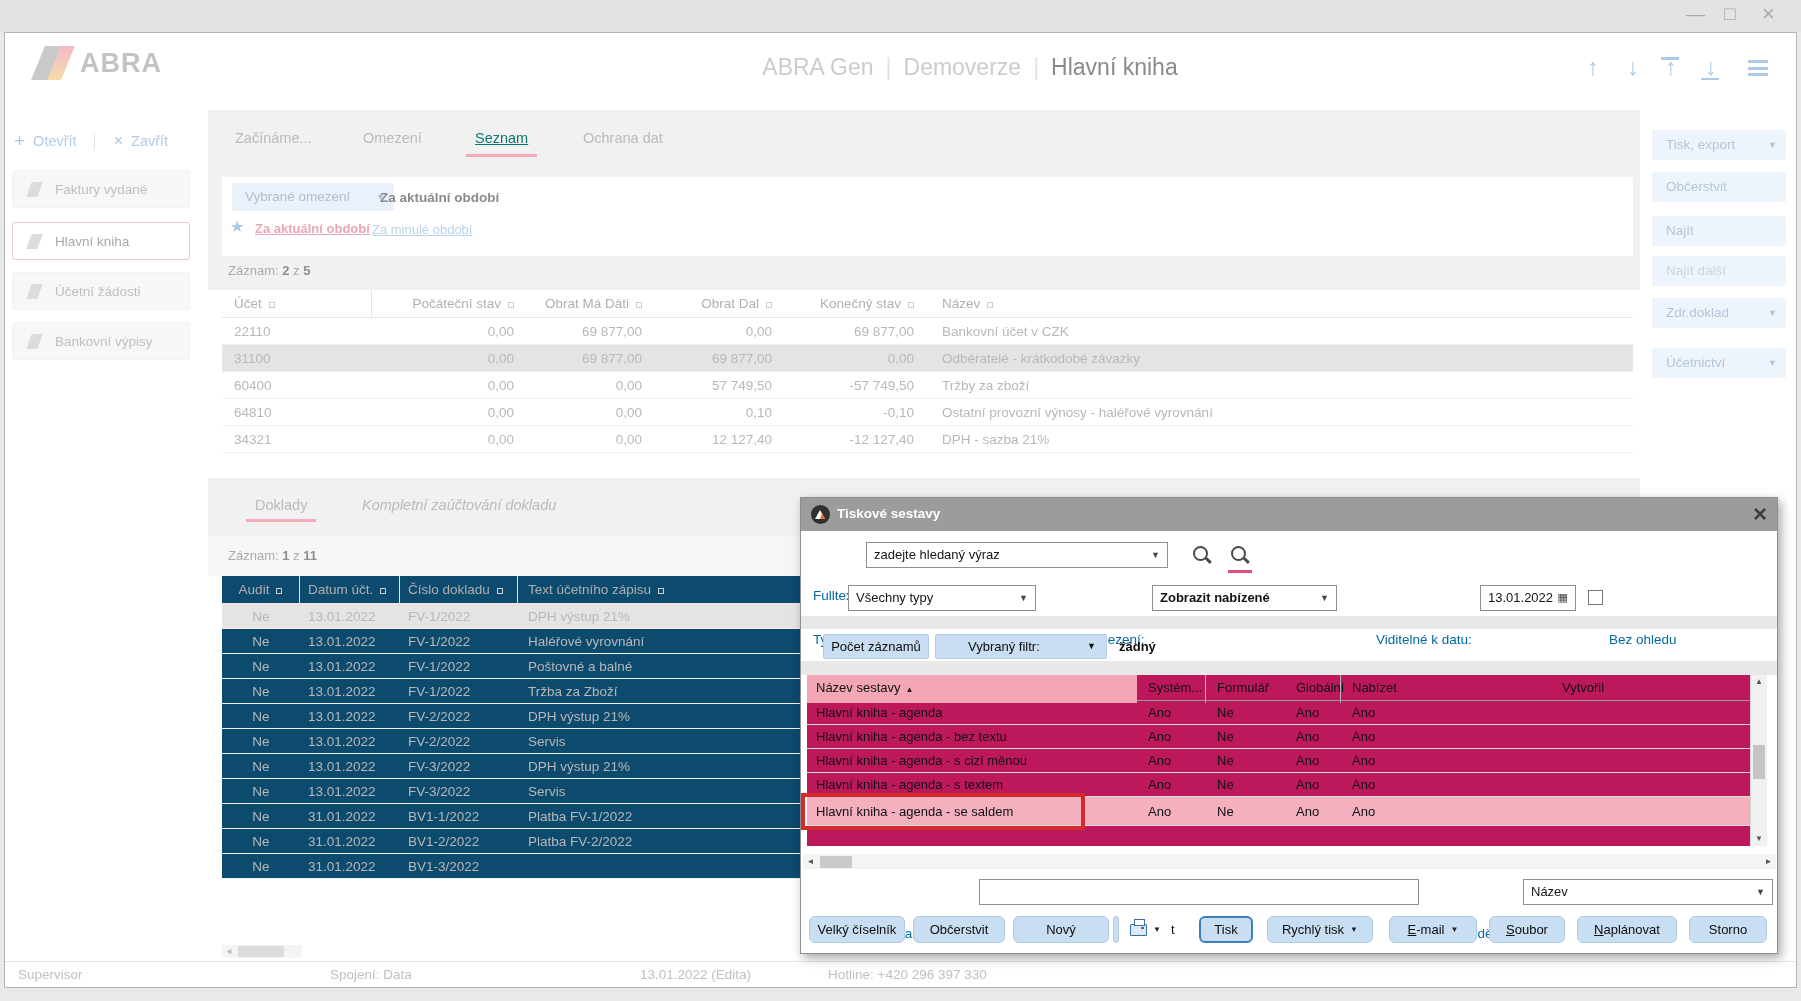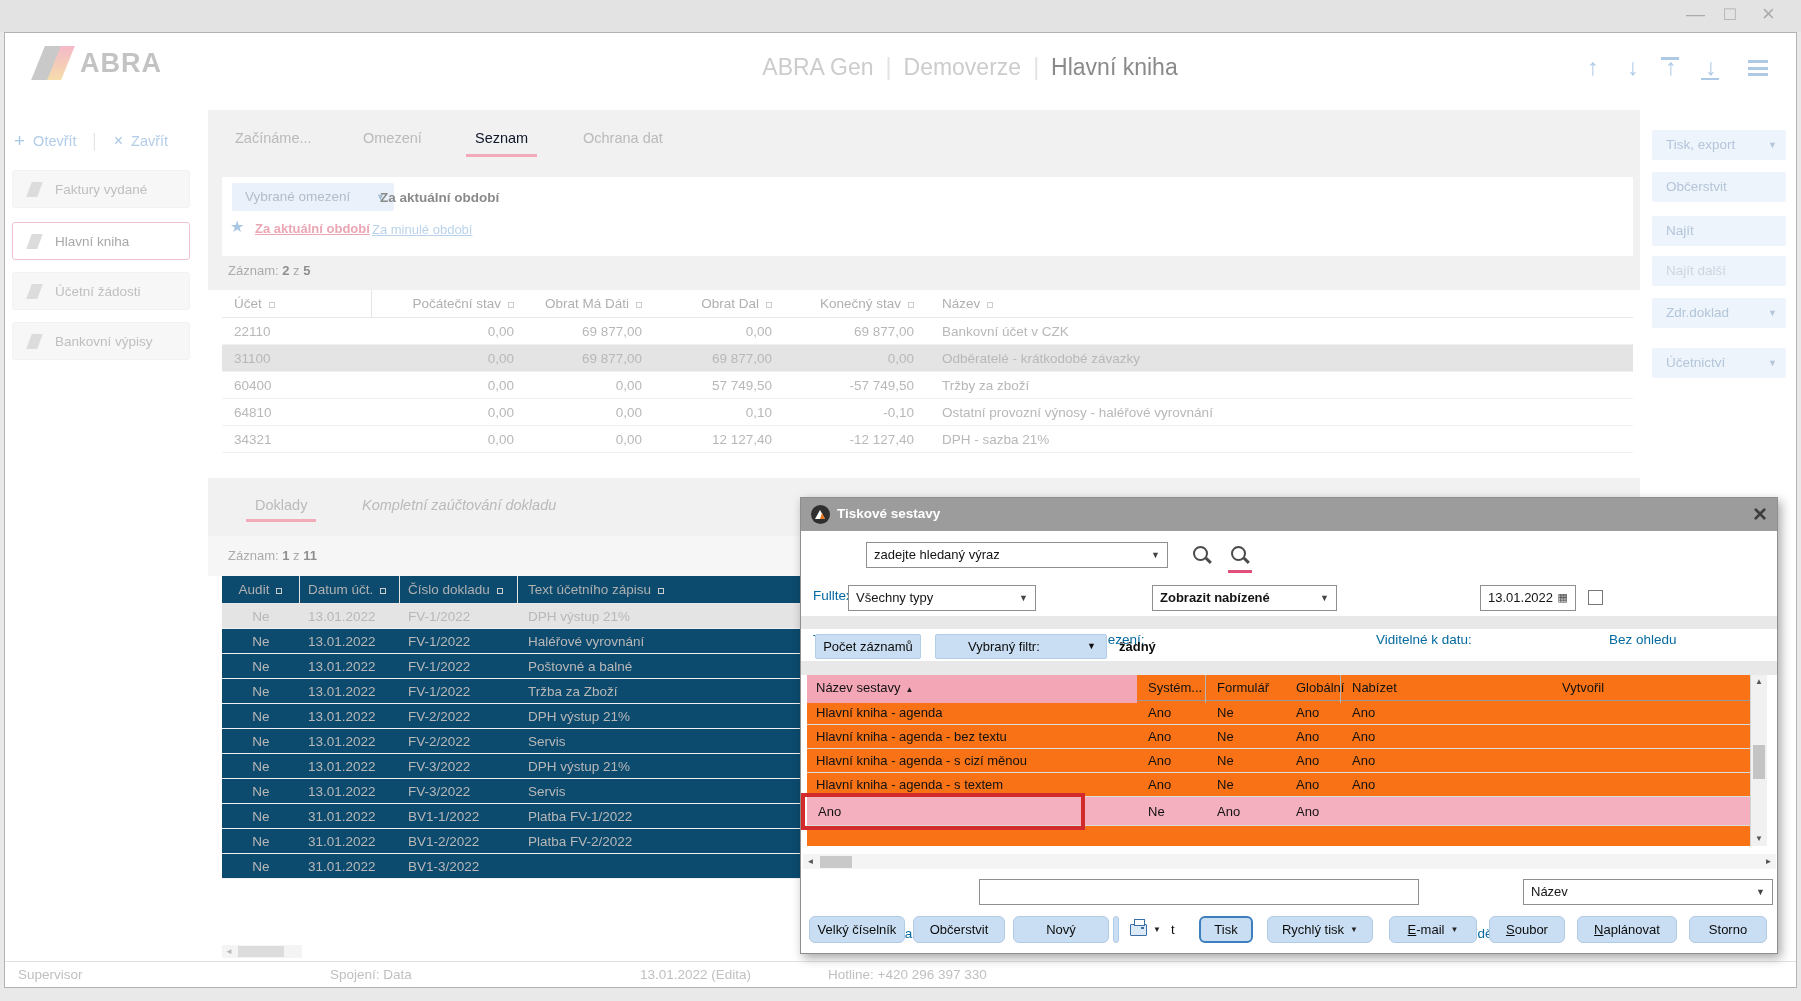--- a/index.html
+++ b/index.html
@@ -38,21 +38,21 @@
   .side-actions .div { color:#e2e2e2; margin:0 6px; }
   .side-item { left:12px; width:178px; height:38px; background:#f7f7f7; border:1px solid #f2f2f2; border-radius:3px; cursor:pointer; }
   .side-item.sel { background:#fff; border:1px solid #f0c4cd; }
   .side-item .ic { position:absolute; left:16px; top:11px; width:11px; height:15px; background:#dcdcdc; transform:skewX(-20deg); }
   .side-item .lbl { position:absolute; left:42px; top:0; line-height:37px; font-size:13.5px; color:#bfbfbf; }
   .side-item.sel .lbl { color:#a8a8a8; }
 
   
   .panel-grey-top { left:208px; top:110px; width:1432px; height:180px; background:#f1f1f1; }
   .tab { top:130px; font-size:14.5px; color:#bababa; cursor:pointer; }
-  .tab.active { color:#0f172a; }
+  .tab.active { color:#0f766e;text-decoration:underline; }
   .tab.active::after { content:''; position:absolute; left:-9px; right:-9px; bottom:-11px; height:3px; background:#f3abb9; }
   .filterbox { left:222px; top:177px; width:1411px; height:79px; background:#fff; }
   .dd-faded { position:absolute; left:10px; top:6px; width:162px; height:28px; background:#eaf1fa; border-radius:2px; color:#b2bdcb; line-height:28px; padding-left:13px; font-size:13.5px; cursor:pointer; }
   .dd-faded .arr { position:absolute; right:9px; top:0; font-size:9px; color:#a8bfd8; line-height:28px; }
   .cur-bold { position:absolute; left:158px; top:13px; font-size:13.5px; font-weight:bold; color:#8a8a8a; }
   .star { position:absolute; left:8px; top:40px; font-size:16px; color:#a9c6e4; }
   .link-pink { position:absolute; left:33px; top:44px; font-size:13px; font-weight:bold; color:#eba7b3; text-decoration:underline; cursor:pointer; }
   .link-blue { position:absolute; left:150px; top:45px; font-size:13px; color:#b9d2ea; text-decoration:underline; cursor:pointer; }
   .recbar { color:#ababab; font-size:13px; }
   .recbar b { color:#8f8f8f; }
@@ -110,21 +110,21 @@
   .dbox { position:absolute; height:26px; background:#fff; border:1px solid #8f8f8f; font-size:13px; line-height:24px; padding-left:7px; cursor:pointer; }
   .dbox .arr { position:absolute; right:7px; top:0; font-size:9px; color:#444; line-height:24px; }
   .mag { position:absolute; width:22px; height:22px; cursor:pointer; }
   .mag::before { content:''; position:absolute; left:2px; top:2px; width:11px; height:11px; border:2px solid #4a4a4a; border-radius:50%; }
   .mag::after { content:''; position:absolute; left:14px; top:15px; width:7px; height:2.5px; background:#4a4a4a; transform:rotate(45deg); }
   .mag-mark { position:absolute; width:24px; height:3px; background:#e0507a; }
   .chk { position:absolute; width:15px; height:15px; background:#fff; border:1px solid #777; cursor:pointer; }
   .cal { font-family:"DejaVu Sans", sans-serif; color:#555; }
   .strip { position:absolute; left:0; width:100%; background:#e8e8e8; }
   .bluebtn { position:absolute; height:25px; background:#c9def2; border:1px solid #b4cde6; border-radius:2px; font-size:13px; color:#0c0c0c; text-align:center; line-height:23px; cursor:pointer; }
-  .dlg-table { position:absolute; left:6px; top:177px; width:943px; height:171px; background:#f97316; overflow:hidden; }
+  .dlg-table { position:absolute; left:6px; top:177px; width:943px; height:171px; background:#be185d; overflow:hidden; }
   .dlg-head, .dlg-row { display:grid; grid-template-columns:330px 69px 79px 56px 210px 1fr; font-size:13px; color:#111; }
   .dlg-head { height:26px; line-height:26px; border-bottom:1px solid #9a9a9a; }
   .dlg-head .h0 { background:#f3a7b6; padding-left:9px; }
   .dlg-head .hc { padding-left:11px; }
   .dlg-head .h1, .dlg-head .h3 { border-right:1px solid #b5b5b5; }
   .dlg-head .tri { font-size:8px; margin-left:5px; color:#222; }
   .dlg-row { height:24px; line-height:24px; border-bottom:1px solid #dcdcdc; cursor:pointer; }
   .dlg-row .c0 { padding-left:9px; }
   .dlg-row .cc { padding-left:11px; }
   .dlg-row.sel { background:#f5b0bf; height:29px; line-height:29px; }
@@ -406,21 +406,21 @@
   </div>
   <label style="left:575px;top:94px;">Viditelné k datu:</label>
   <div class="dbox" style="left:679px;top:87px;width:96px;">
     <span>13.01.2022</span>
     <span class="arr cal" style="font-size:11px;">▦</span>
   </div>
   <span class="chk" style="left:787px;top:92px;"></span>
   <label style="left:808px;top:94px;">Bez ohledu</label>
 
   <div class="strip" style="top:118px;height:13px;"></div>
-  <div class="bluebtn" style="left:14px;top:136px;width:106px;"><span>Počet záznamů</span></div>
+  <div class="bluebtn" style="left:22px;top:136px;width:106px;"><span>Počet záznamů</span></div>
   <div class="bluebtn" style="left:134px;top:136px;width:172px;text-align:left;padding-left:32px;">
     <span>Vybraný filtr:</span>
     <span class="arr" style="position:absolute;right:10px;top:0;font-size:9px;line-height:23px;">▼</span>
   </div>
   <span style="position:absolute;left:318px;top:141px;font-weight:bold;font-size:13px;color:#0c0c0c;">žádný</span>
   <div class="strip" style="top:163px;height:14px;"></div>
 
   <div class="dlg-table">
     <div class="dlg-head">
       <span class="h0"><span>Název sestavy</span><span class="tri">▲</span></span>
@@ -457,20 +457,21 @@
       </div>
       <div class="dlg-row">
         <span class="c0">Hlavní kniha - agenda - s textem</span>
         <span class="cc">Ano</span>
         <span class="cc">Ne</span>
         <span class="cc">Ano</span>
         <span class="cc">Ano</span>
         <span class="cc"></span>
       </div>
       <div class="dlg-row sel">
+        <span class="c0">Hlavní kniha - agenda - se saldem</span>
         <span class="cc">Ano</span>
         <span class="cc">Ne</span>
         <span class="cc">Ano</span>
         <span class="cc">Ano</span>
         <span class="cc"></span>
       </div>
     </div>
   <div class="redbox"></div>
 
   <div class="vscroll">

